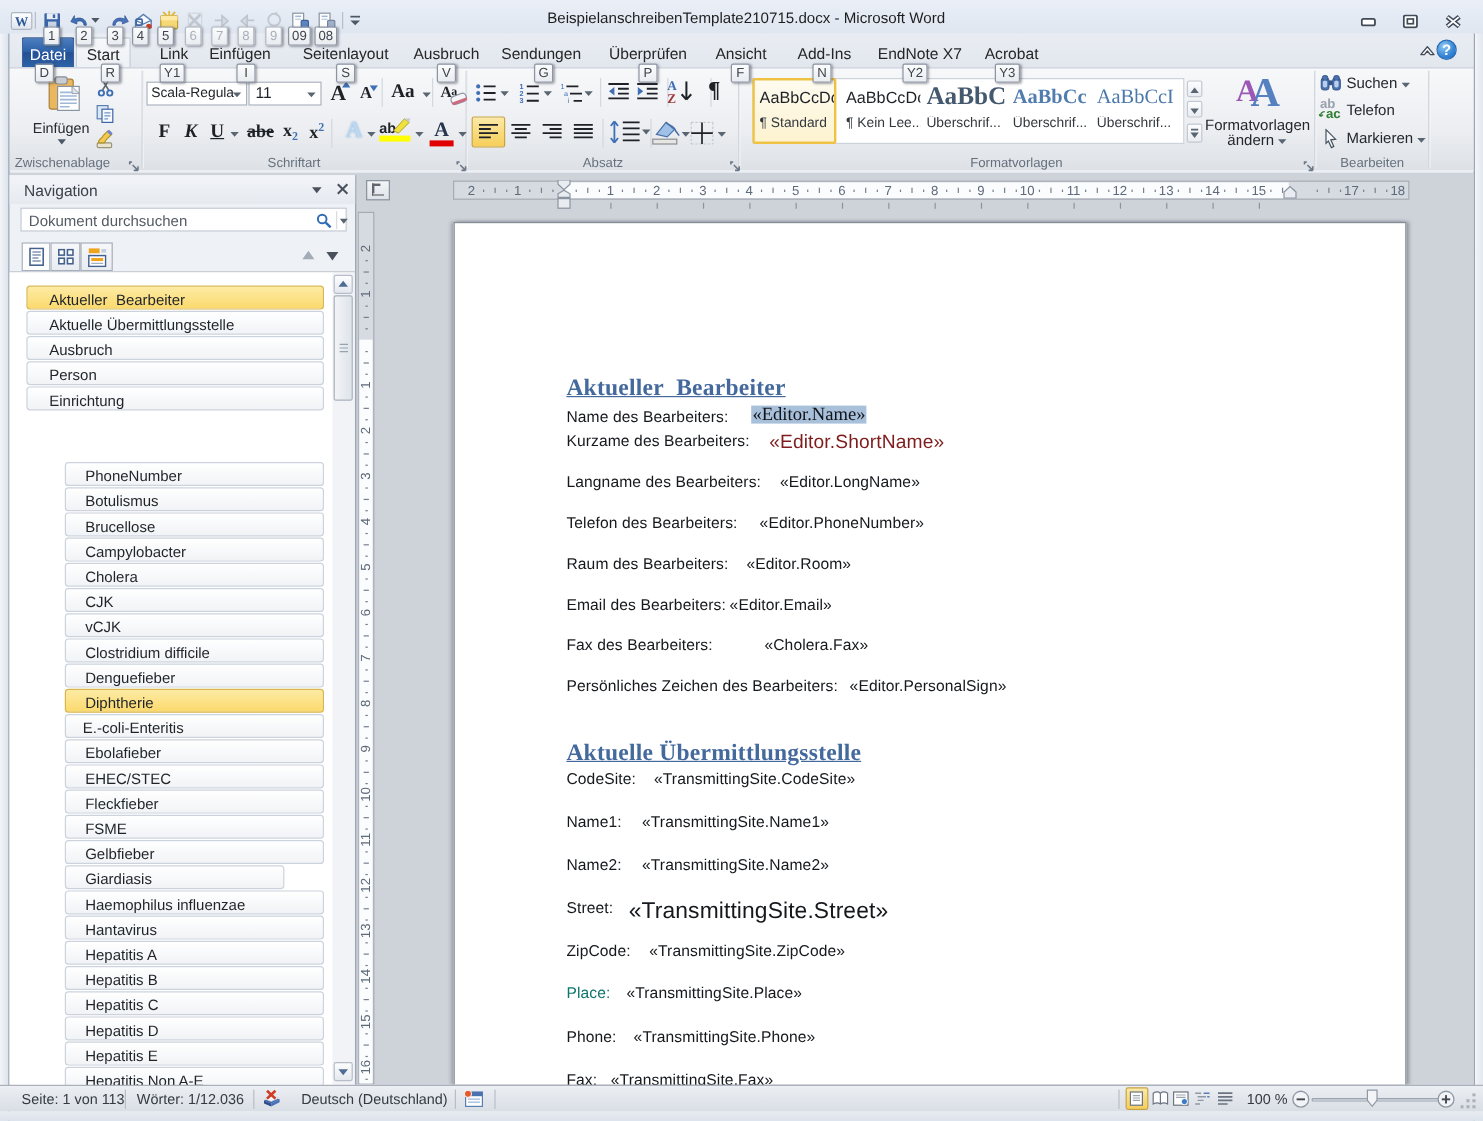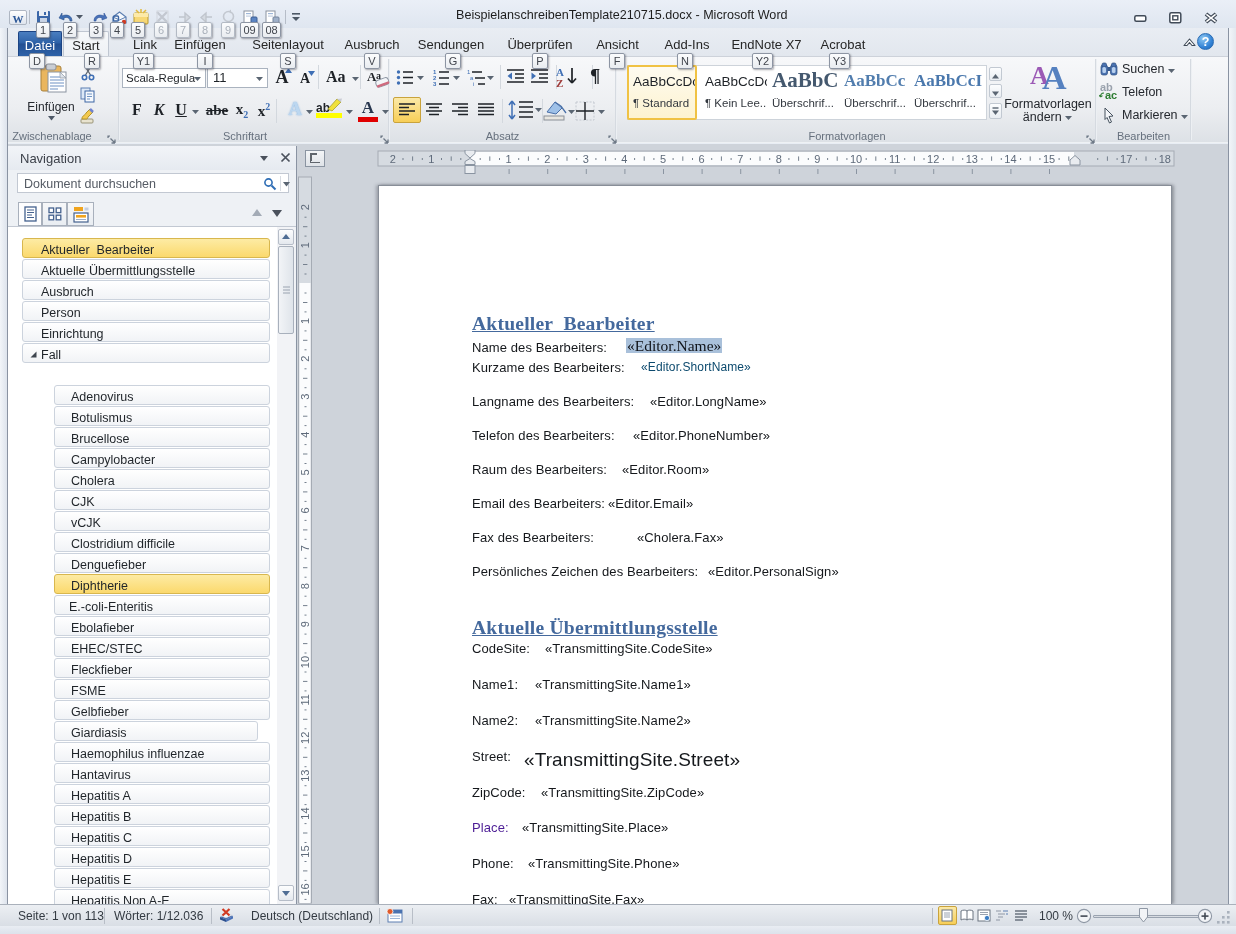--- a/index.html
+++ b/index.html
@@ -344,21 +344,21 @@
 <div class="abs" style="left:619px;top:8px;width:360px;height:55px;background:#fff;border:1px solid #cdd3da"></div>
 <div class="abs" style="left:619px;top:8px;width:70px;height:55px;border:2px solid #f0c244;border-radius:2px;background:linear-gradient(#fefbf0,#fdf3d0)"></div>
 <div class="abs" style="left:625px;top:17px;width:62px;font-size:13.5px;color:#1e2227;white-space:nowrap;overflow:hidden">AaBbCcDc</div>
 <div class="abs" style="left:625px;top:40px;width:62px;font-size:11.5px;color:#33383f;white-space:nowrap">¶ Standard</div>
 <div class="abs" style="left:697px;top:17px;width:62px;font-size:13.5px;color:#1e2227;white-space:nowrap;overflow:hidden">AaBbCcDc</div>
 <div class="abs" style="left:697px;top:40px;width:62px;font-size:11.5px;color:#33383f;white-space:nowrap;overflow:hidden">¶ Kein Lee...</div>
 <div class="abs" style="left:764px;top:11px;width:66px;font-family:'Liberation Serif';font-weight:bold;font-size:21px;color:#44586e;white-space:nowrap;overflow:hidden">AaBbC‌(</div>
 <div class="abs" style="left:764px;top:40px;width:64px;font-size:11.5px;color:#33383f;white-space:nowrap;overflow:hidden">Überschrif...</div>
 <div class="abs" style="left:836px;top:14px;width:64px;font-family:'Liberation Serif';font-weight:bold;font-size:17px;color:#517dae;white-space:nowrap;overflow:hidden">AaBbCc</div>
 <div class="abs" style="left:836px;top:40px;width:64px;font-size:11.5px;color:#33383f;white-space:nowrap;overflow:hidden">Überschrif...</div>
-<div class="abs" style="left:906px;top:14px;width:68px;font-family:'Liberation Serif';font-weight:bold;font-size:17px;color:#4a78ad;white-space:nowrap;overflow:hidden">AaBbCcI</div>
+<div class="abs" style="left:906px;top:14px;width:68px;font-family:'Liberation Serif';font-weight:normal;font-size:17px;color:#4a78ad;white-space:nowrap;overflow:hidden">AaBbCcI</div>
 <div class="abs" style="left:906px;top:40px;width:64px;font-size:11.5px;color:#33383f;white-space:nowrap;overflow:hidden">Überschrif...</div>
 <div class="abs" style="left:981px;top:8px;width:14px;height:55px">
 <div style="position:absolute;top:2px;width:13px;height:14px;border:1px solid #c2c9d2;border-radius:2px;background:linear-gradient(#fcfdfe,#e9edf2)"><svg width="11" height="12">
           <polygon points="5.5,4 9,8.5 2,8.5" fill="#5a6572"></polygon>
         </svg></div>
 <div style="position:absolute;top:19px;width:13px;height:14px;border:1px solid #c2c9d2;border-radius:2px;background:linear-gradient(#fcfdfe,#e9edf2)"><svg width="11" height="12">
           <polygon points="2,4.5 9,4.5 5.5,9" fill="#5a6572"></polygon>
         </svg></div>
 <div style="position:absolute;top:38px;width:13px;height:16px;border:1px solid #c2c9d2;border-radius:2px;background:linear-gradient(#fcfdfe,#e9edf2)"><svg width="11" height="14">
           <path d="M2.5 4 H8.5" stroke="#5a6572" stroke-width="1.4"></path>
@@ -633,21 +633,21 @@
       <text x="-599.7" y="10.5" font-size="11" fill="#5e6a7a" text-anchor="middle" font-family="Liberation Sans" transform="rotate(-90)">13</text>
       <text x="-637.6" y="10.5" font-size="11" fill="#5e6a7a" text-anchor="middle" font-family="Liberation Sans" transform="rotate(-90)">14</text>
       <text x="-675.5" y="10.5" font-size="11" fill="#5e6a7a" text-anchor="middle" font-family="Liberation Sans" transform="rotate(-90)">15</text>
       <text x="-713.4" y="10.5" font-size="11" fill="#5e6a7a" text-anchor="middle" font-family="Liberation Sans" transform="rotate(-90)">16</text>
     </svg>
 <div class="abs" style="left:81px;top:39px;width:794px;height:719px;background:#fff;border:1px solid #888e98;border-bottom:none;box-shadow:2px 0 3px rgba(70,75,85,.45), -2px 0 3px rgba(70,75,85,.35)"></div>
 <div class="abs" style="left:175px;top:167px;font-family:'Liberation Serif',serif;font-weight:bold;font-size:19.6px;color:#44699d;text-decoration:underline;letter-spacing:.2px">Aktueller&nbsp; Bearbeiter</div>
 <div class="abs" style="left:175px;top:194px;font-size:13px;color:#15181c;letter-spacing:.1px">Name des Bearbeiters:</div>
     <div class="abs" style="left:329px;top:192px;font-family:'Liberation Serif',serif;font-size:15.5px;line-height:15px;color:#101319;background:#a9c0da;padding:0 1px">«Editor.Name»</div>
 <div class="abs" style="left:175px;top:214px;font-size:13px;color:#15181c;letter-spacing:.1px">Kurzame des Bearbeiters:</div>
-    <div class="abs" style="left:344px;top:214px;font-size:12px;color:#0c4a6e;letter-spacing:.1px">«Editor.ShortName»</div>
+    <div class="abs" style="left:344px;top:214px;font-size:16px;color:#7f1d1d;letter-spacing:.1px">«Editor.ShortName»</div>
 <div class="abs" style="left:175px;top:248px;font-size:13px;color:#15181c;letter-spacing:.1px">Langname des Bearbeiters:</div>
     <div class="abs" style="left:353px;top:248px;font-size:13px;color:#15181c;letter-spacing:.1px">«Editor.LongName»</div>
 <div class="abs" style="left:175px;top:282px;font-size:13px;color:#15181c;letter-spacing:.1px">Telefon des Bearbeiters:</div>
     <div class="abs" style="left:336px;top:282px;font-size:13px;color:#15181c;letter-spacing:.1px">«Editor.PhoneNumber»</div>
 <div class="abs" style="left:175px;top:316px;font-size:13px;color:#15181c;letter-spacing:.1px">Raum des Bearbeiters:</div>
     <div class="abs" style="left:325px;top:316px;font-size:13px;color:#15181c;letter-spacing:.1px">«Editor.Room»</div>
 <div class="abs" style="left:175px;top:350px;font-size:13px;color:#15181c;letter-spacing:.1px">Email des Bearbeiters:</div>
     <div class="abs" style="left:311px;top:350px;font-size:13px;color:#15181c;letter-spacing:.1px">«Editor.Email»</div>
 <div class="abs" style="left:175px;top:384px;font-size:13px;color:#15181c;letter-spacing:.1px">Fax des Bearbeiters:</div>
     <div class="abs" style="left:340px;top:384px;font-size:13px;color:#15181c;letter-spacing:.1px">«Cholera.Fax»</div>
@@ -657,21 +657,21 @@
 <div class="abs" style="left:175px;top:495px;font-size:13px;color:#15181c;letter-spacing:.1px">CodeSite:</div>
     <div class="abs" style="left:248px;top:495px;font-size:13px;color:#15181c;letter-spacing:.1px">«TransmittingSite.CodeSite»</div>
 <div class="abs" style="left:175px;top:531px;font-size:13px;color:#15181c;letter-spacing:.1px">Name1:</div>
     <div class="abs" style="left:238px;top:531px;font-size:13px;color:#15181c;letter-spacing:.1px">«TransmittingSite.Name1»</div>
 <div class="abs" style="left:175px;top:567px;font-size:13px;color:#15181c;letter-spacing:.1px">Name2:</div>
     <div class="abs" style="left:238px;top:567px;font-size:13px;color:#15181c;letter-spacing:.1px">«TransmittingSite.Name2»</div>
 <div class="abs" style="left:175px;top:603px;font-size:13px;color:#15181c;letter-spacing:.1px">Street:</div>
     <div class="abs" style="left:227px;top:603px;font-size:19px;color:#15181c;letter-spacing:.1px">«TransmittingSite.Street»</div>
 <div class="abs" style="left:175px;top:639px;font-size:13px;color:#15181c;letter-spacing:.1px">ZipCode:</div>
     <div class="abs" style="left:244px;top:639px;font-size:13px;color:#15181c;letter-spacing:.1px">«TransmittingSite.ZipCode»</div>
-<div class="abs" style="left:175px;top:674px;font-size:13px;color:#4c1d95;letter-spacing:.1px">Place:</div>
+<div class="abs" style="left:175px;top:674px;font-size:13px;color:#0f766e;letter-spacing:.1px">Place:</div>
     <div class="abs" style="left:225px;top:674px;font-size:13px;color:#15181c;letter-spacing:.1px">«TransmittingSite.Place»</div>
 <div class="abs" style="left:175px;top:710px;font-size:13px;color:#15181c;letter-spacing:.1px">Phone:</div>
     <div class="abs" style="left:231px;top:710px;font-size:13px;color:#15181c;letter-spacing:.1px">«TransmittingSite.Phone»</div>
 <div class="abs" style="left:175px;top:746px;font-size:13px;color:#15181c;letter-spacing:.1px">Fax:</div>
     <div class="abs" style="left:212px;top:746px;font-size:13px;color:#15181c;letter-spacing:.1px">«TransmittingSite.Fax»</div>
 </div>
 <div id="nav">
 <div class="abs" style="left:0;top:0;width:288px;height:24px;background:linear-gradient(#f2f4f8,#e6eaf0)">
       <span style="position:absolute;left:12px;top:5px;font-size:13px;color:#3c414a">Navigation</span>
       <svg class="abs" style="left:252px;top:9px" width="9" height="7">
@@ -735,28 +735,22 @@
     </div>
 <div class="nitem " style="left:14px;top:134px;width:248px">
       <span style="position:absolute;left:18px;top:2px;white-space:nowrap">Ausbruch</span>
     </div>
 <div class="nitem " style="left:14px;top:155px;width:248px">
       <span style="position:absolute;left:18px;top:2px;white-space:nowrap">Person</span>
     </div>
 <div class="nitem " style="left:14px;top:176px;width:248px">
       <span style="position:absolute;left:18px;top:2px;white-space:nowrap">Einrichtung</span>
     </div>
-<div class="nitem " style="left:14px;top:197px;width:248px">
-      <svg style="position:absolute;left:6px;top:6px" width="9" height="9">
-        <path d="M7.5 1.5 L7.5 7.5 L1.5 7.5 Z" fill="#3f464f"></path>
-      </svg>
-      <span style="position:absolute;left:18px;top:2px;white-space:nowrap">Fall</span>
-    </div>
 <div class="nitem " style="left:46px;top:239px;width:216px">
-      <span style="position:absolute;left:16px;top:2px;white-space:nowrap">Adenovirus</span>
+      <span style="position:absolute;left:16px;top:2px;white-space:nowrap">PhoneNumber</span>
     </div>
 <div class="nitem " style="left:46px;top:260px;width:216px">
       <span style="position:absolute;left:16px;top:2px;white-space:nowrap">Botulismus</span>
     </div>
 <div class="nitem " style="left:46px;top:281px;width:216px">
       <span style="position:absolute;left:16px;top:2px;white-space:nowrap">Brucellose</span>
     </div>
 <div class="nitem " style="left:46px;top:302px;width:216px">
       <span style="position:absolute;left:16px;top:2px;white-space:nowrap">Campylobacter</span>
     </div>
@@ -789,21 +783,21 @@
     </div>
 <div class="nitem " style="left:46px;top:512px;width:216px">
       <span style="position:absolute;left:16px;top:2px;white-space:nowrap">Fleckfieber</span>
     </div>
 <div class="nitem " style="left:46px;top:533px;width:216px">
       <span style="position:absolute;left:16px;top:2px;white-space:nowrap">FSME</span>
     </div>
 <div class="nitem " style="left:46px;top:554px;width:216px">
       <span style="position:absolute;left:16px;top:2px;white-space:nowrap">Gelbfieber</span>
     </div>
-<div class="nitem " style="left:46px;top:575px;width:204px">
+<div class="nitem " style="left:46px;top:575px;width:183px">
       <span style="position:absolute;left:16px;top:2px;white-space:nowrap">Giardiasis</span>
     </div>
 <div class="nitem " style="left:46px;top:596px;width:216px">
       <span style="position:absolute;left:16px;top:2px;white-space:nowrap">Haemophilus influenzae</span>
     </div>
 <div class="nitem " style="left:46px;top:617px;width:216px">
       <span style="position:absolute;left:16px;top:2px;white-space:nowrap">Hantavirus</span>
     </div>
 <div class="nitem " style="left:46px;top:638px;width:216px">
       <span style="position:absolute;left:16px;top:2px;white-space:nowrap">Hepatitis A</span>

